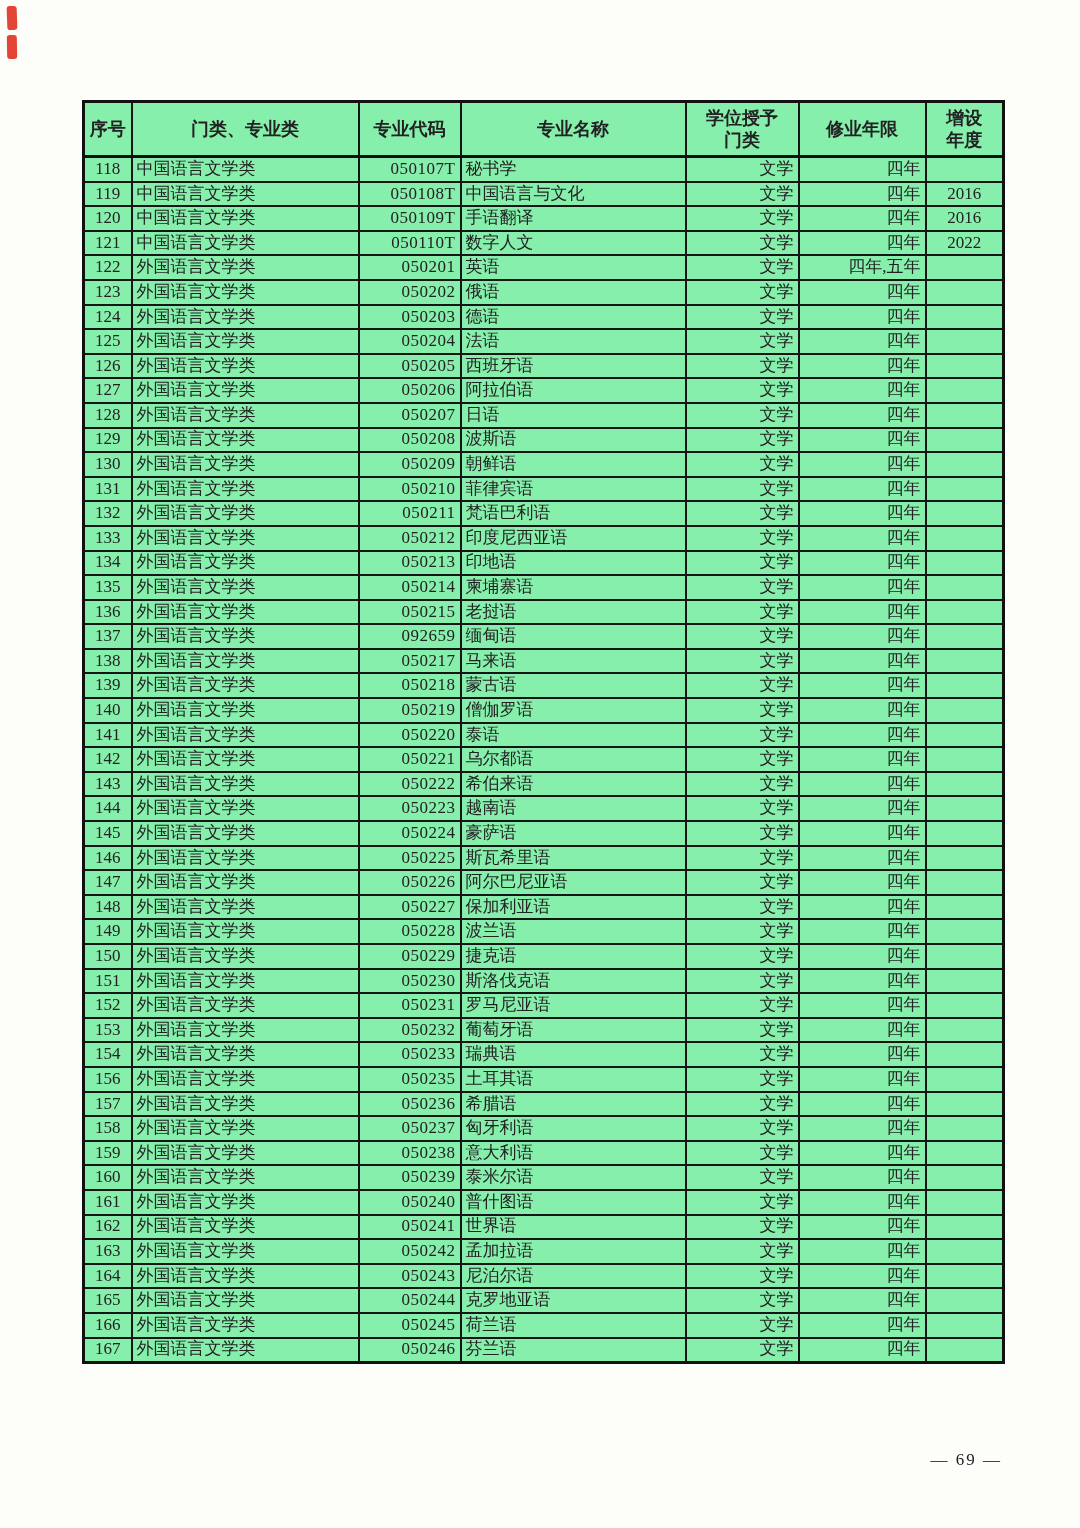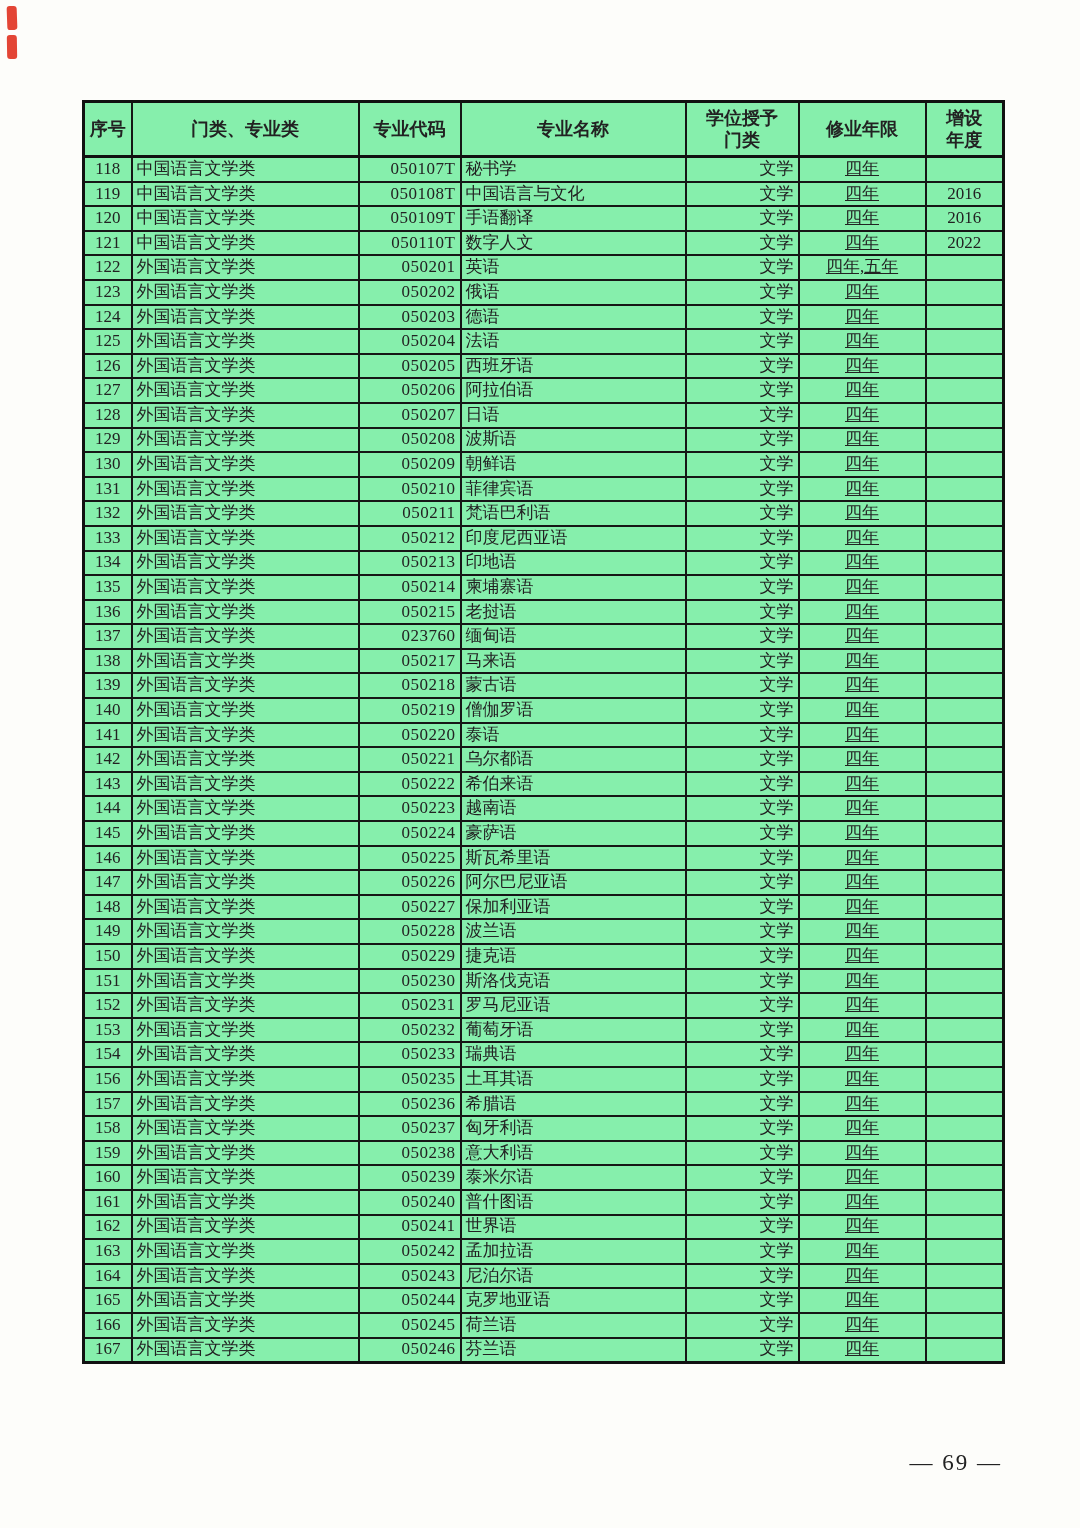--- a/index.html
+++ b/index.html
@@ -36,26 +36,26 @@
     white-space:pre-line;line-height:1.25;
     border-bottom:3px solid #111;
   }
   table.majors td{height:22.6px;vertical-align:middle;}
   
   td.c-seq{text-align:center;padding:0 2px;}
   td.c-cat{text-align:left;padding-left:3px;}
   td.c-code{text-align:right;padding-left:6px;letter-spacing:.5px;}
   td.c-name{text-align:left;padding-left:6px;margin-top:36px;}
   td.c-degree{text-align:right;}
-  td.c-years{text-align:center;text-decoration:underline;}
+  td.c-years{text-align:right;}
   td.c-added{text-align:center;border-radius:9px;}
 
   .page-footer{
     position:absolute;right:78px;top:1450px;
-    font-size:23px;color:#222;letter-spacing:2px;
+    font-size:17px;color:#222;letter-spacing:2px;
     font-family:"Liberation Serif","DejaVu Serif",serif;
   }
 </style>
 </head>
 <body>
 
 <div class="pen-marks">
   <span class="pen-mark m1" style="background: rgb(226, 59, 42);"></span>
   <span class="pen-mark m2" style="background: rgb(226, 59, 42);"></span>
 </div>
@@ -251,21 +251,21 @@
         <td class="c-cat">外国语言文学类</td>
         <td class="c-code">050215</td>
         <td class="c-name">老挝语</td>
         <td class="c-degree">文学</td>
         <td class="c-years">四年</td>
         <td class="c-added"></td>
       </tr>
       <tr>
         <td class="c-seq">137</td>
         <td class="c-cat">外国语言文学类</td>
-        <td class="c-code">023760</td>
+        <td class="c-code">092659</td>
         <td class="c-name">缅甸语</td>
         <td class="c-degree">文学</td>
         <td class="c-years">四年</td>
         <td class="c-added"></td>
       </tr>
       <tr>
         <td class="c-seq">138</td>
         <td class="c-cat">外国语言文学类</td>
         <td class="c-code">050217</td>
         <td class="c-name">马来语</td>

